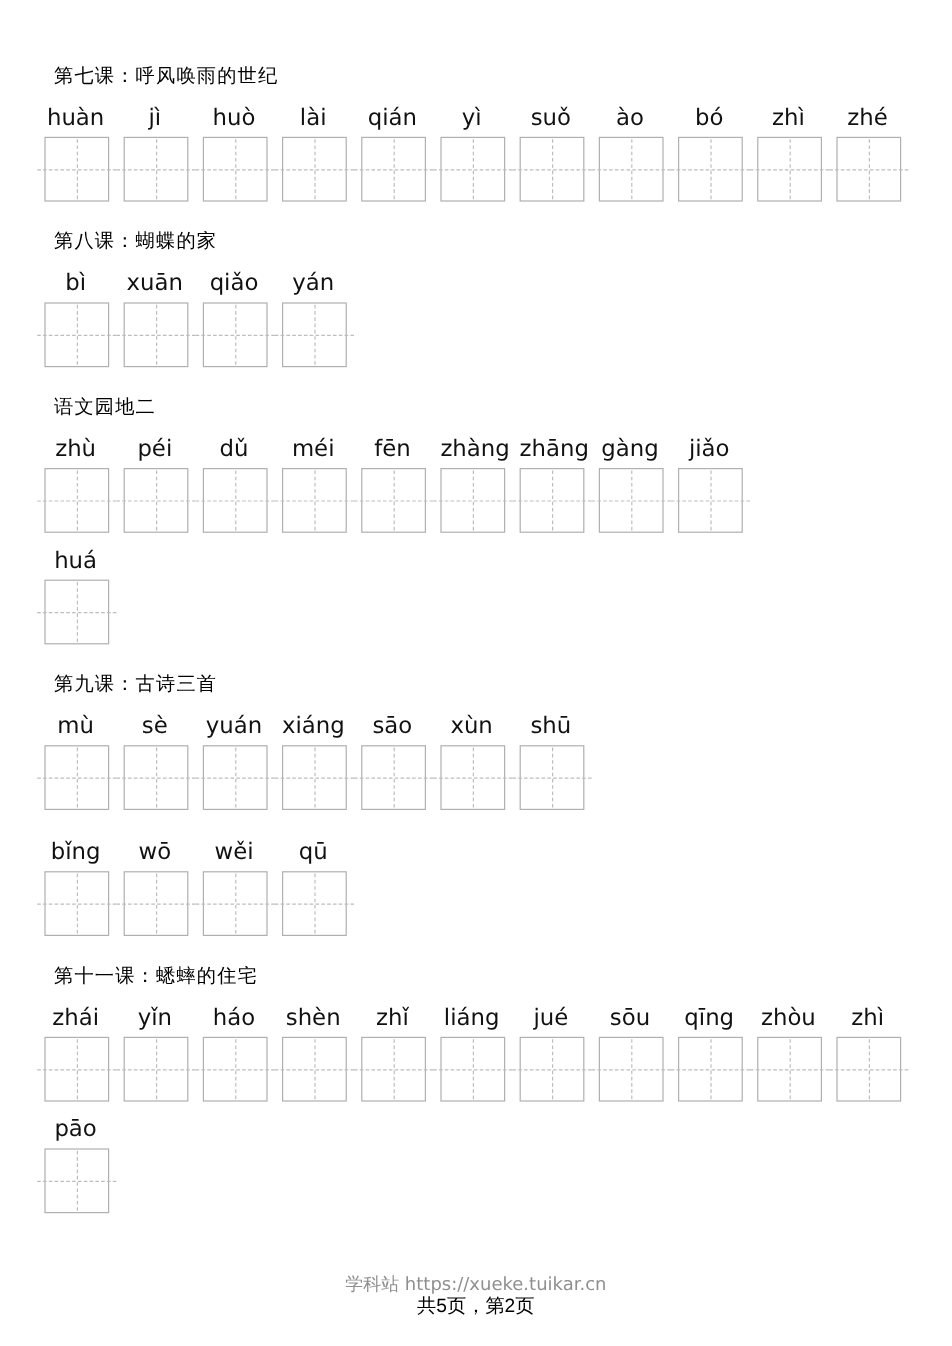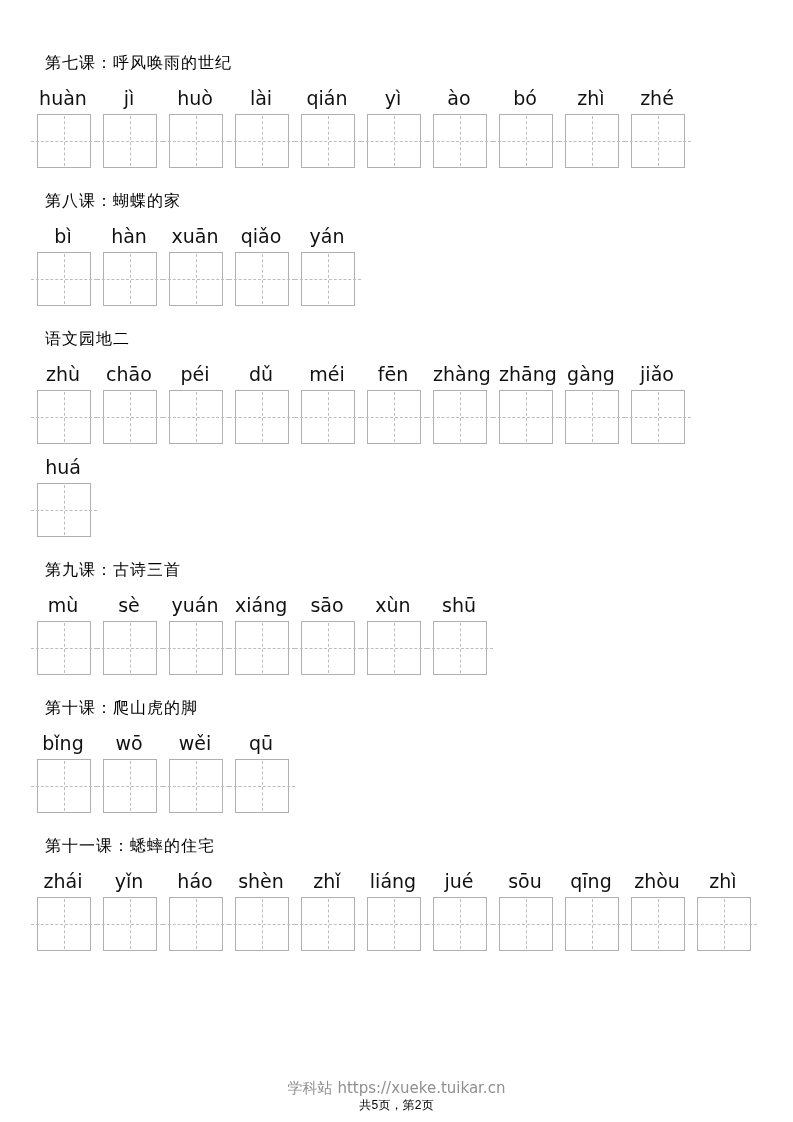--- a/index.html
+++ b/index.html
@@ -68,32 +68,32 @@
     position: absolute;
     left: 50%;
     top: 1px;
     bottom: 1px;
     border-left: 1px dashed #bdbdbd;
   }
   .footer {
     position: absolute;
     left: 0;
     right: 0;
-    bottom: 8px;
+    bottom: 26px;
     text-align: center;
   }
   .footer-site {
     font-family: "DejaVu Sans", "Liberation Sans", sans-serif;
     font-size: 15px;
     line-height: 19px;
     color: #8f8f8f;
   }
   .footer-page {
-    font-family: Liberation Mono, monospace;
-    font-size: 12px;
+    font-family: Liberation Sans, sans-serif;
+    font-size: 16px;
     line-height: 15px;
     color: #000000;
     margin-top: 1px;
   }
 </style>
 </head>
 <body>
 
 <div class="page">
 
@@ -119,20 +119,24 @@
           </div>
           <div class="cell">
             <div class="pinyin">qián</div>
             <div class="tianzige"></div>
           </div>
           <div class="cell">
             <div class="pinyin">yì</div>
             <div class="tianzige"></div>
           </div>
           <div class="cell">
+            <div class="pinyin">suǒ</div>
+            <div class="tianzige"></div>
+          </div>
+          <div class="cell">
             <div class="pinyin">ào</div>
             <div class="tianzige"></div>
           </div>
           <div class="cell">
             <div class="pinyin">bó</div>
             <div class="tianzige"></div>
           </div>
           <div class="cell">
             <div class="pinyin">zhì</div>
             <div class="tianzige"></div>
@@ -144,24 +148,20 @@
         </div>
       </section>
       <section class="lesson">
         <div class="lesson-title">第八课：蝴蝶的家</div>
         <div class="cell-row">
           <div class="cell">
             <div class="pinyin">bì</div>
             <div class="tianzige"></div>
           </div>
           <div class="cell">
-            <div class="pinyin">hàn</div>
-            <div class="tianzige"></div>
-          </div>
-          <div class="cell">
             <div class="pinyin">xuān</div>
             <div class="tianzige"></div>
           </div>
           <div class="cell">
             <div class="pinyin">qiǎo</div>
             <div class="tianzige"></div>
           </div>
           <div class="cell">
             <div class="pinyin">yán</div>
             <div class="tianzige"></div>
@@ -169,24 +169,20 @@
         </div>
       </section>
       <section class="lesson">
         <div class="lesson-title">语文园地二</div>
         <div class="cell-row">
           <div class="cell">
             <div class="pinyin">zhù</div>
             <div class="tianzige"></div>
           </div>
           <div class="cell">
-            <div class="pinyin">chāo</div>
-            <div class="tianzige"></div>
-          </div>
-          <div class="cell">
             <div class="pinyin">péi</div>
             <div class="tianzige"></div>
           </div>
           <div class="cell">
             <div class="pinyin">dǔ</div>
             <div class="tianzige"></div>
           </div>
           <div class="cell">
             <div class="pinyin">méi</div>
             <div class="tianzige"></div>
@@ -246,21 +242,20 @@
             <div class="pinyin">xùn</div>
             <div class="tianzige"></div>
           </div>
           <div class="cell">
             <div class="pinyin">shū</div>
             <div class="tianzige"></div>
           </div>
         </div>
       </section>
       <section class="lesson">
-        <div class="lesson-title">第十课：爬山虎的脚</div>
         <div class="cell-row">
           <div class="cell">
             <div class="pinyin">bǐng</div>
             <div class="tianzige"></div>
           </div>
           <div class="cell">
             <div class="pinyin">wō</div>
             <div class="tianzige"></div>
           </div>
           <div class="cell">
@@ -311,20 +306,26 @@
           <div class="cell">
             <div class="pinyin">qīng</div>
             <div class="tianzige"></div>
           </div>
           <div class="cell">
             <div class="pinyin">zhòu</div>
             <div class="tianzige"></div>
           </div>
           <div class="cell">
             <div class="pinyin">zhì</div>
+            <div class="tianzige"></div>
+          </div>
+        </div>
+        <div class="cell-row">
+          <div class="cell">
+            <div class="pinyin">pāo</div>
             <div class="tianzige"></div>
           </div>
         </div>
       </section>
     </div>
 
   <div class="footer">
     <div class="footer-site">学科站 https://xueke.tuikar.cn</div>
     <div class="footer-page">共5页，第2页</div>
   </div>

